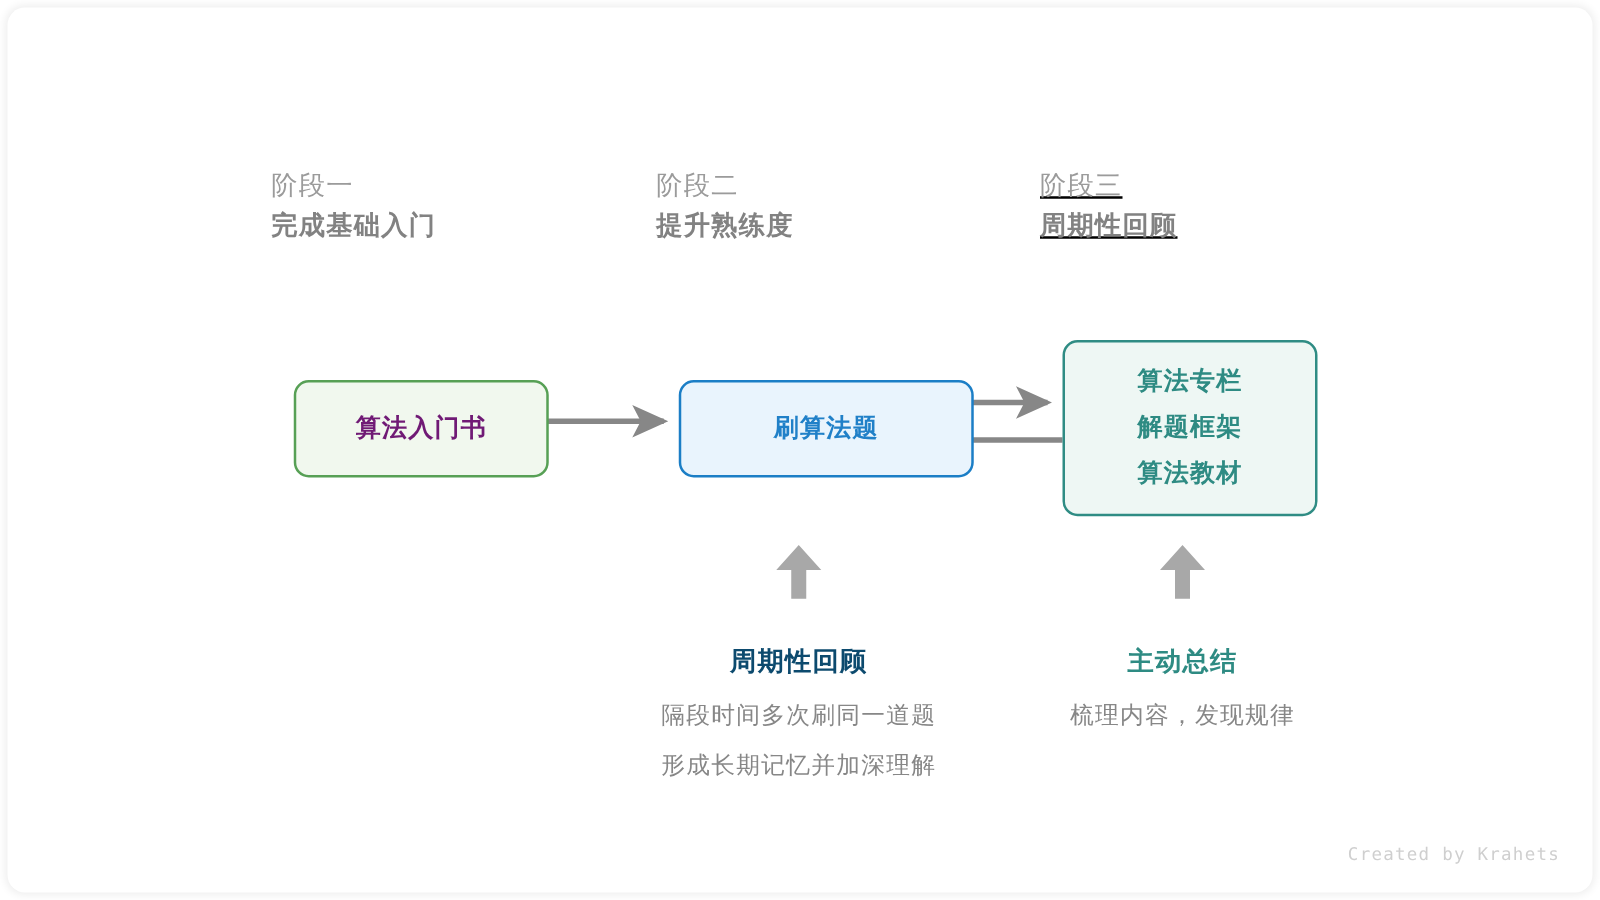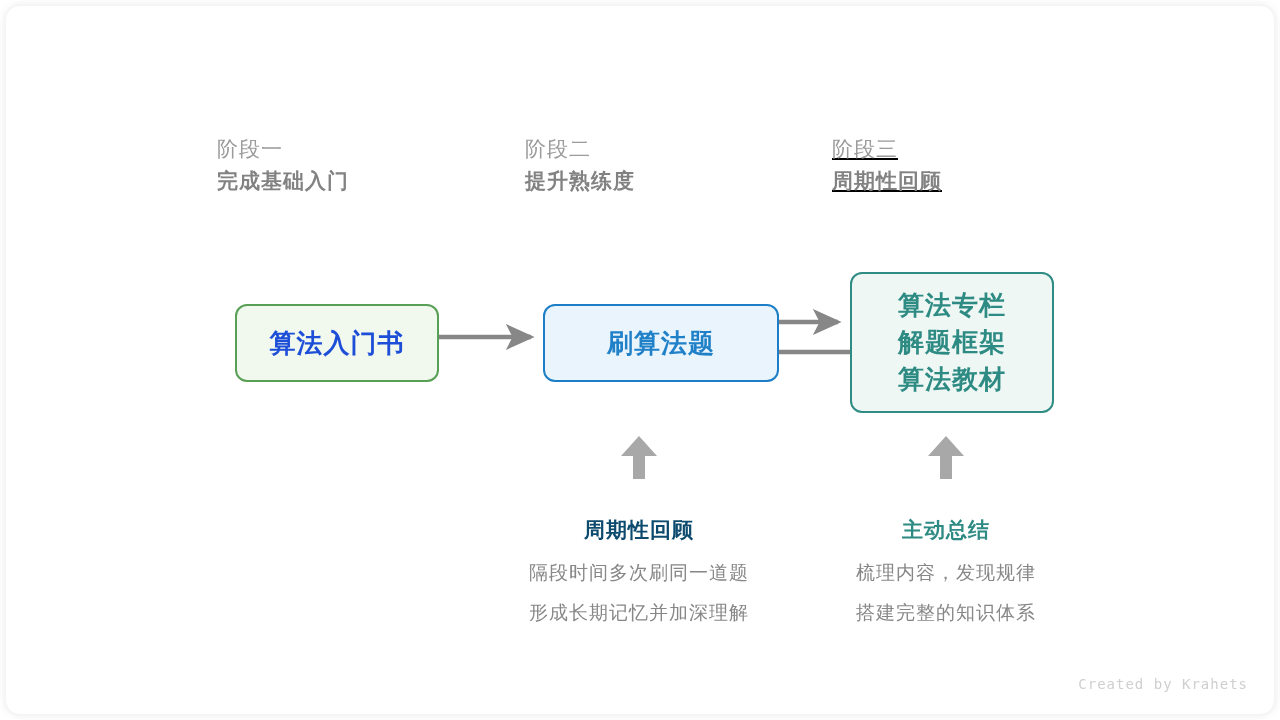--- a/index.html
+++ b/index.html
@@ -53,32 +53,32 @@
     box-sizing: border-box;
     border-radius: 12px;
     display: flex;
     flex-direction: column;
     align-items: center;
     justify-content: center;
     border-width: 2px;
     border-style: solid;
   }
   .node-line {
-    font-size: 26px;
+    font-size: 20px;
     font-weight: bold;
     line-height: 37px;
     letter-spacing: 1px;
     white-space: nowrap;
   }
   #node-book {
     left: 229px; top: 298px; width: 204px; height: 78px;
     background: #f1f8ee;
     border-color: #57a055;
   }
-  #node-book .node-line { color: #1d4ed8; }
+  #node-book .node-line { color: #701a75; }
 
   #node-practice {
     left: 537px; top: 298px; width: 236px; height: 78px;
     background: #e9f4fd;
     border-color: #1b7ec6;
   }
   #node-practice .node-line { color: #2080c8; }
 
   #node-resources {
     left: 844px; top: 266px; width: 204px; height: 141px;
@@ -198,18 +198,17 @@
 
   <div class="annotation" id="ann-review" style="left:483px; top:507px;">
     <div class="annotation-title">周期性回顾</div>
     <div class="annotation-desc">隔段时间多次刷同一道题</div>
     <div class="annotation-desc">形成长期记忆并加深理解</div>
   </div>
 
   <div class="annotation" id="ann-summary" style="left:790px; top:507px;">
     <div class="annotation-title">主动总结</div>
     <div class="annotation-desc">梳理内容，发现规律</div>
-    <div class="annotation-desc">搭建完整的知识体系</div>
   </div>
 
   <div id="credit">Created by Krahets</div>
 
 </div>
 
 </body></html>

